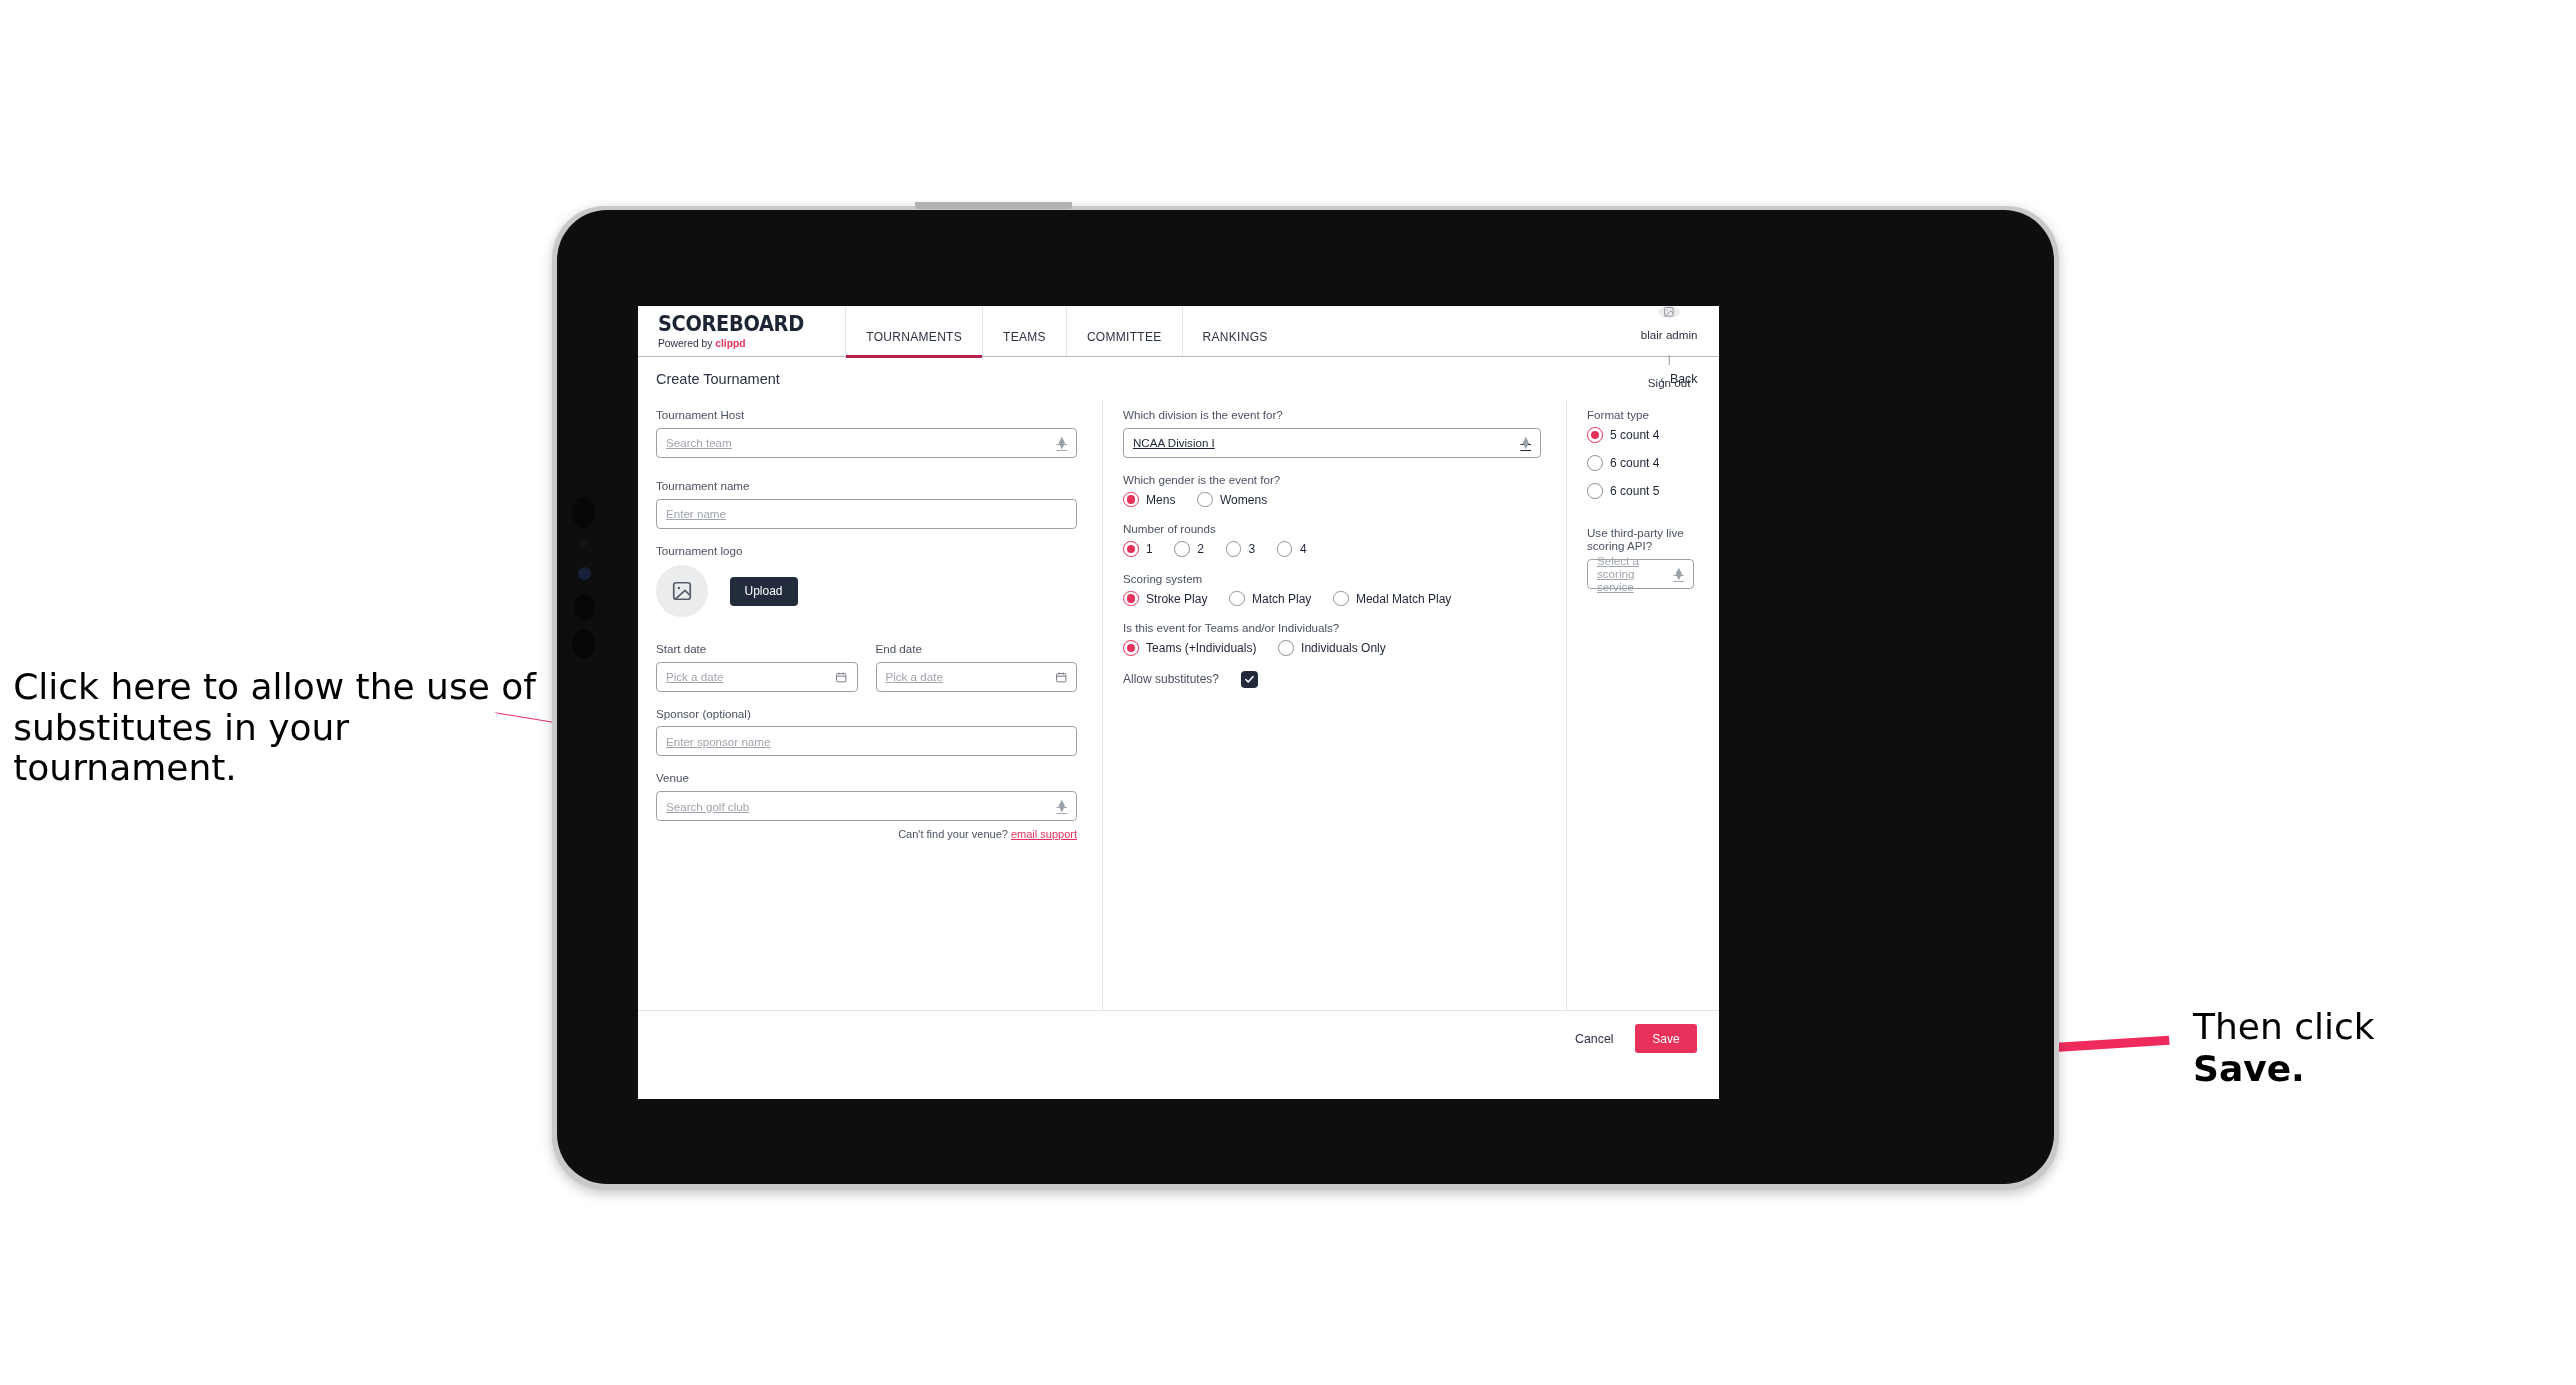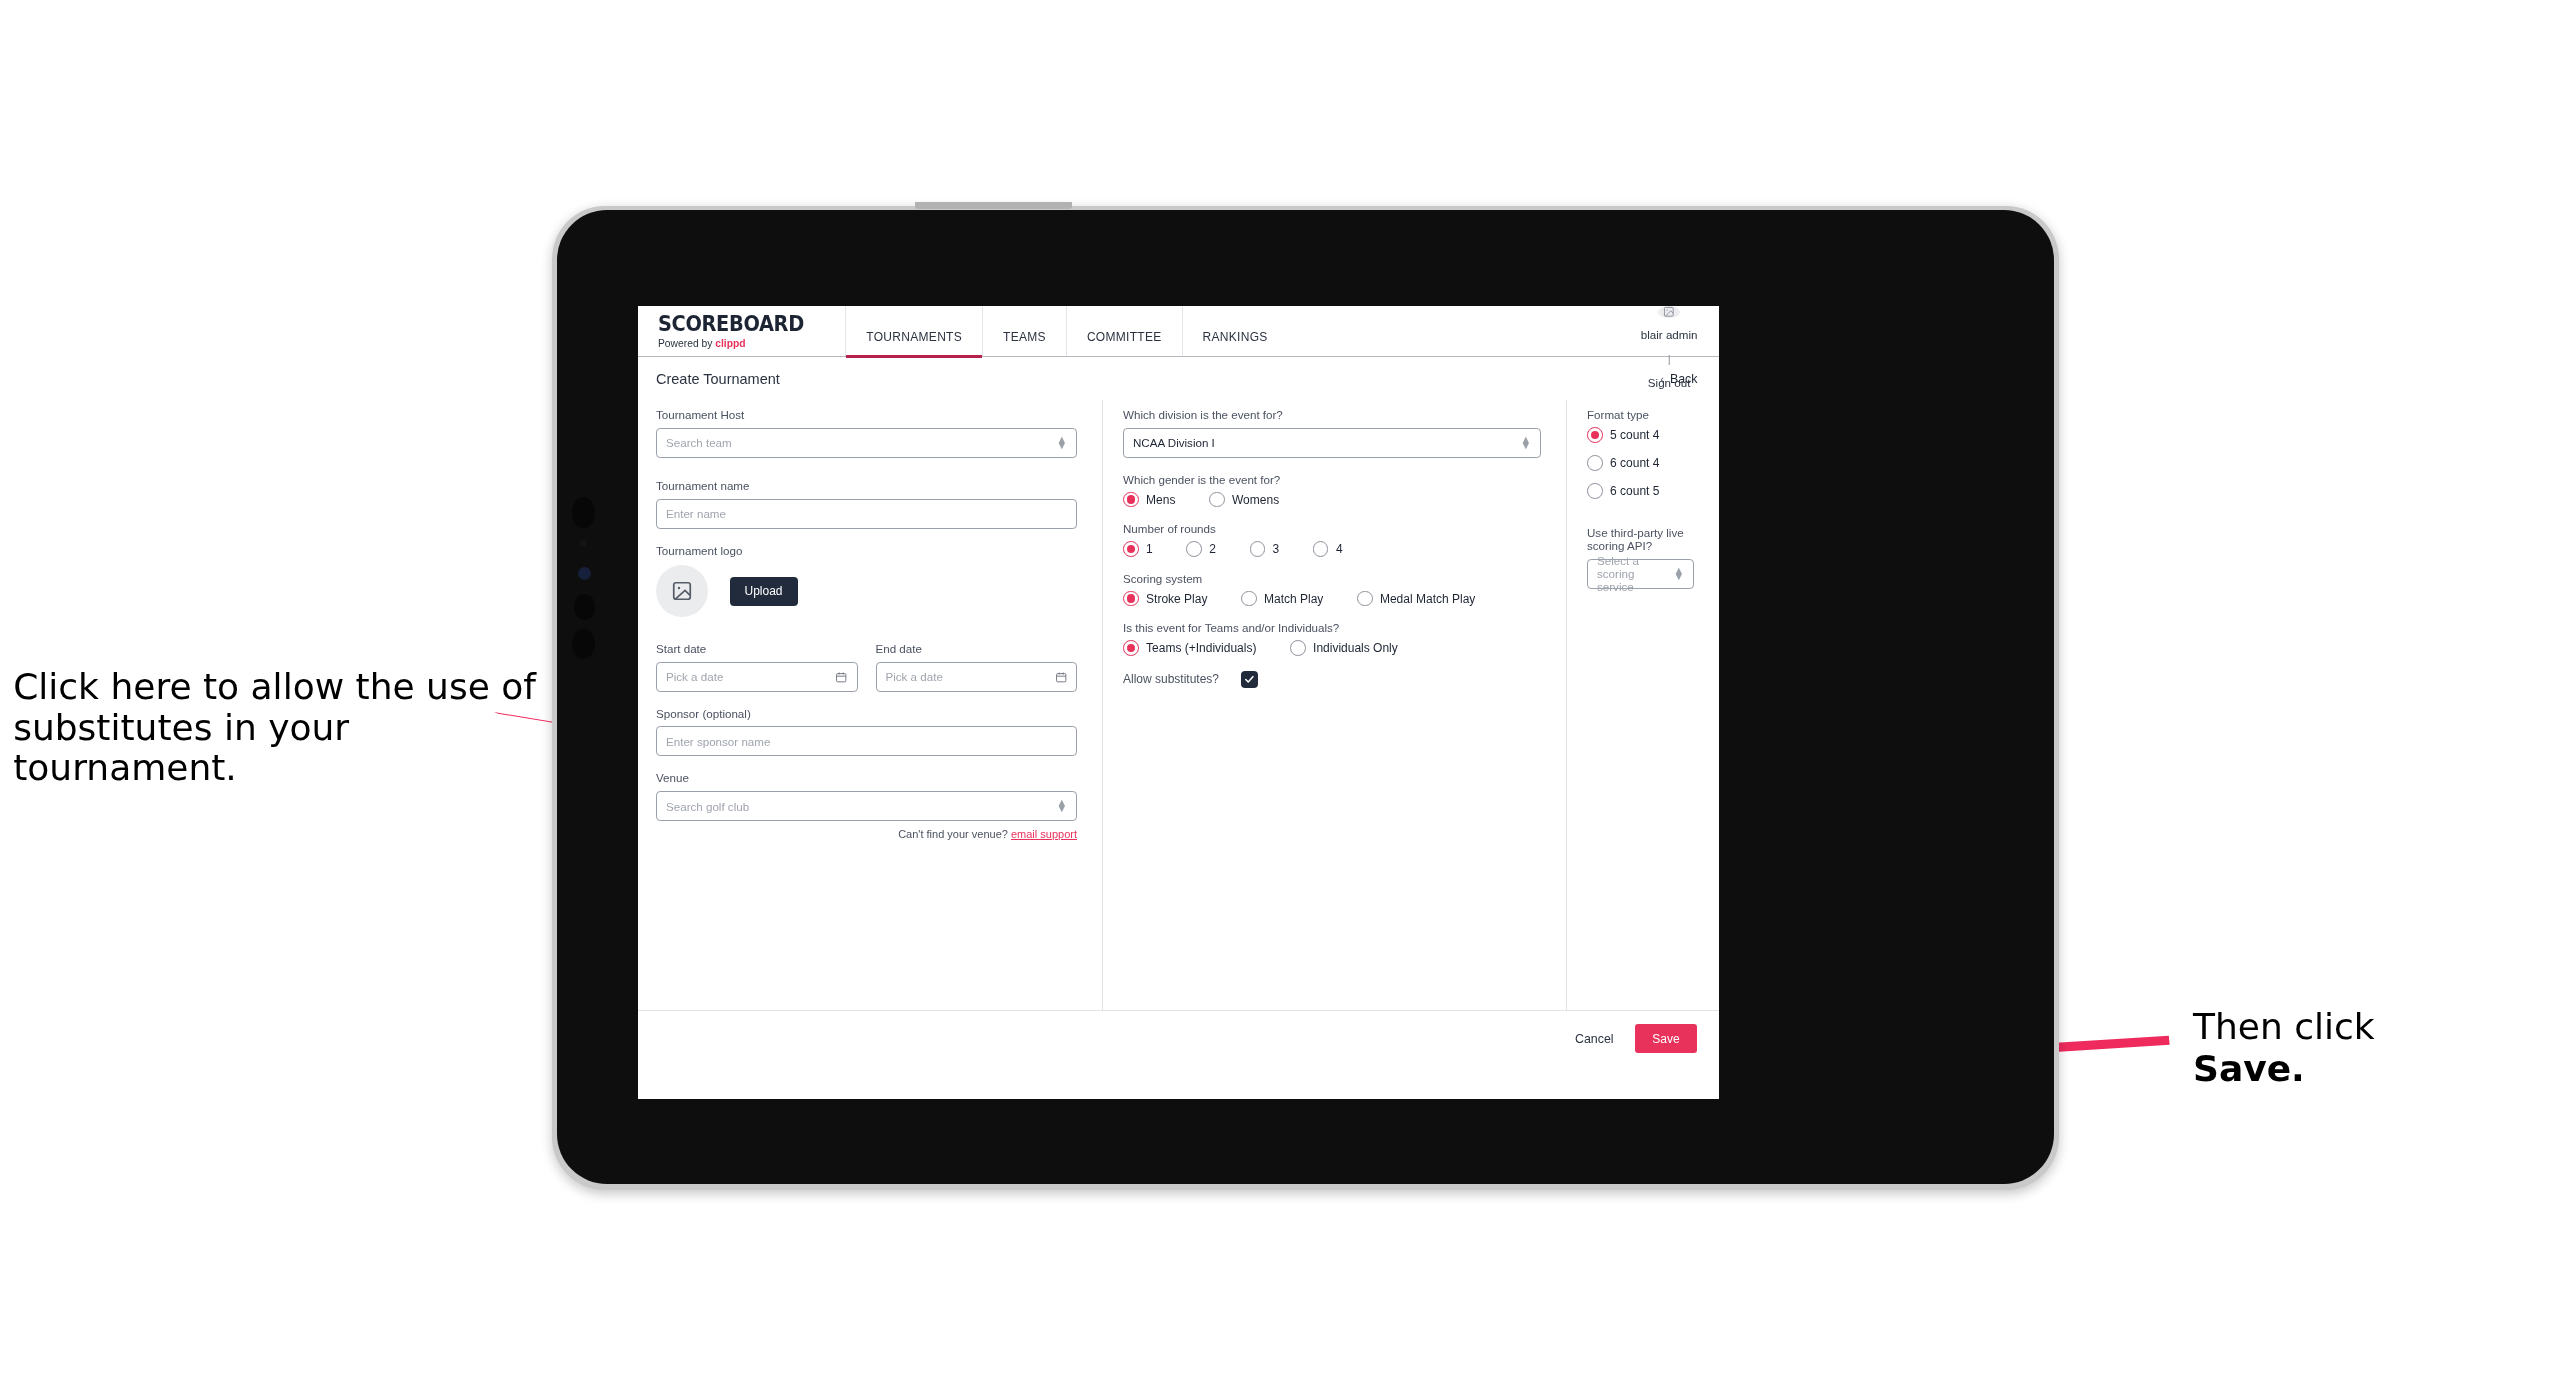--- a/index.html
+++ b/index.html
@@ -102,21 +102,21 @@
   .col.c1{ width:464px; }
   .col.c2{ width:464px; border-left:0.8px solid #e1e3e6; padding-left:20px; }
   .col.c3{ flex:1; border-left:0.8px solid #e1e3e6; padding-left:20px; }
 
   .fld-label{ font-size:11.6px; color:#4a5160; margin-bottom:6.6px; }
   .fld-label.tight{ margin-bottom:5.8px; }
 
   .input-box{
     height:30px; border:0.8px solid #9aa0a8; border-radius:4.1px;
     display:flex; align-items:center; padding:0 9px;
-    font-size:11.6px; color:#9fa4ad; background:#fff; position:relative;
+    font-size:11.6px; color:#9fa4ad; background:#fff; position:relative;text-decoration:underline;
   }
   .input-box.filled{ color:#1d2433; }
   .input-box .spin{
     margin-left:auto; display:flex; flex-direction:column;
     line-height:.55; color:#9aa0a8; font-size:10.7px;
   }
   .input-box .cal{ margin-left:auto; display:flex; }
   .input-box .cal svg{ width:12.4px; height:12.4px; }
 
   .gap-sm{ height:15px; }
@@ -138,21 +138,21 @@
   
   #dates-row{ display:flex; gap:18px; }
   #dates-row .date-col{ width:111px; flex:1; }
 
   #venue-help{
     margin-top:7.4px; text-align:right; font-size:11px; color:#4a5160;
   }
   #venue-help a{ color:#e8315b; text-decoration:underline; cursor:pointer; }
 
   
-  .radio-row{ display:flex; align-items:center; gap:12px; flex-wrap:wrap; }
+  .radio-row{ display:flex; align-items:center; gap:0; flex-wrap:wrap; }
   .radio-item{
     display:flex; align-items:center; gap:7.4px; cursor:pointer;
     margin-right:21.5px; font-size:12px; color:#1d2433;
   }
   .rd{
     width:15.7px; height:15.7px; border-radius:50%;
     border:1.3px solid #8d929b; background:#fff;
     display:flex; align-items:center; justify-content:center;
     flex-shrink:0;
   }

